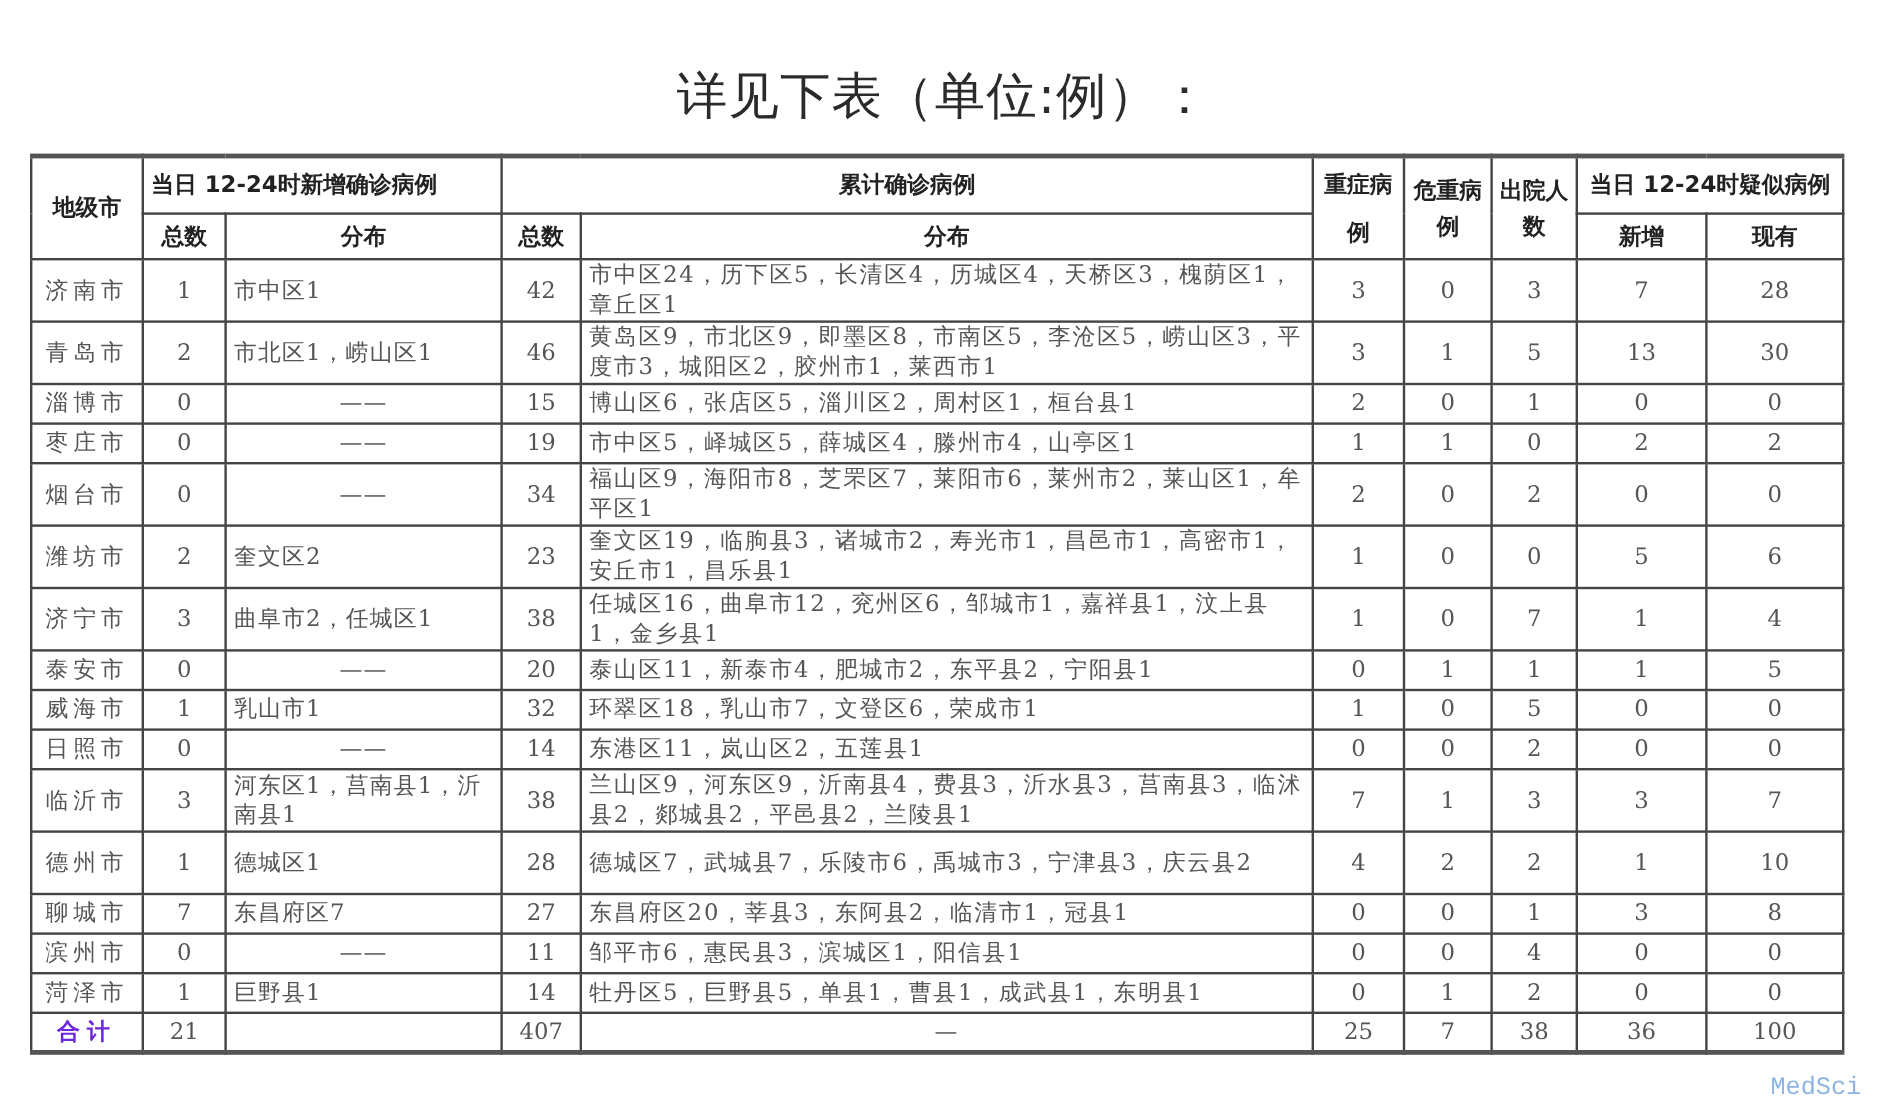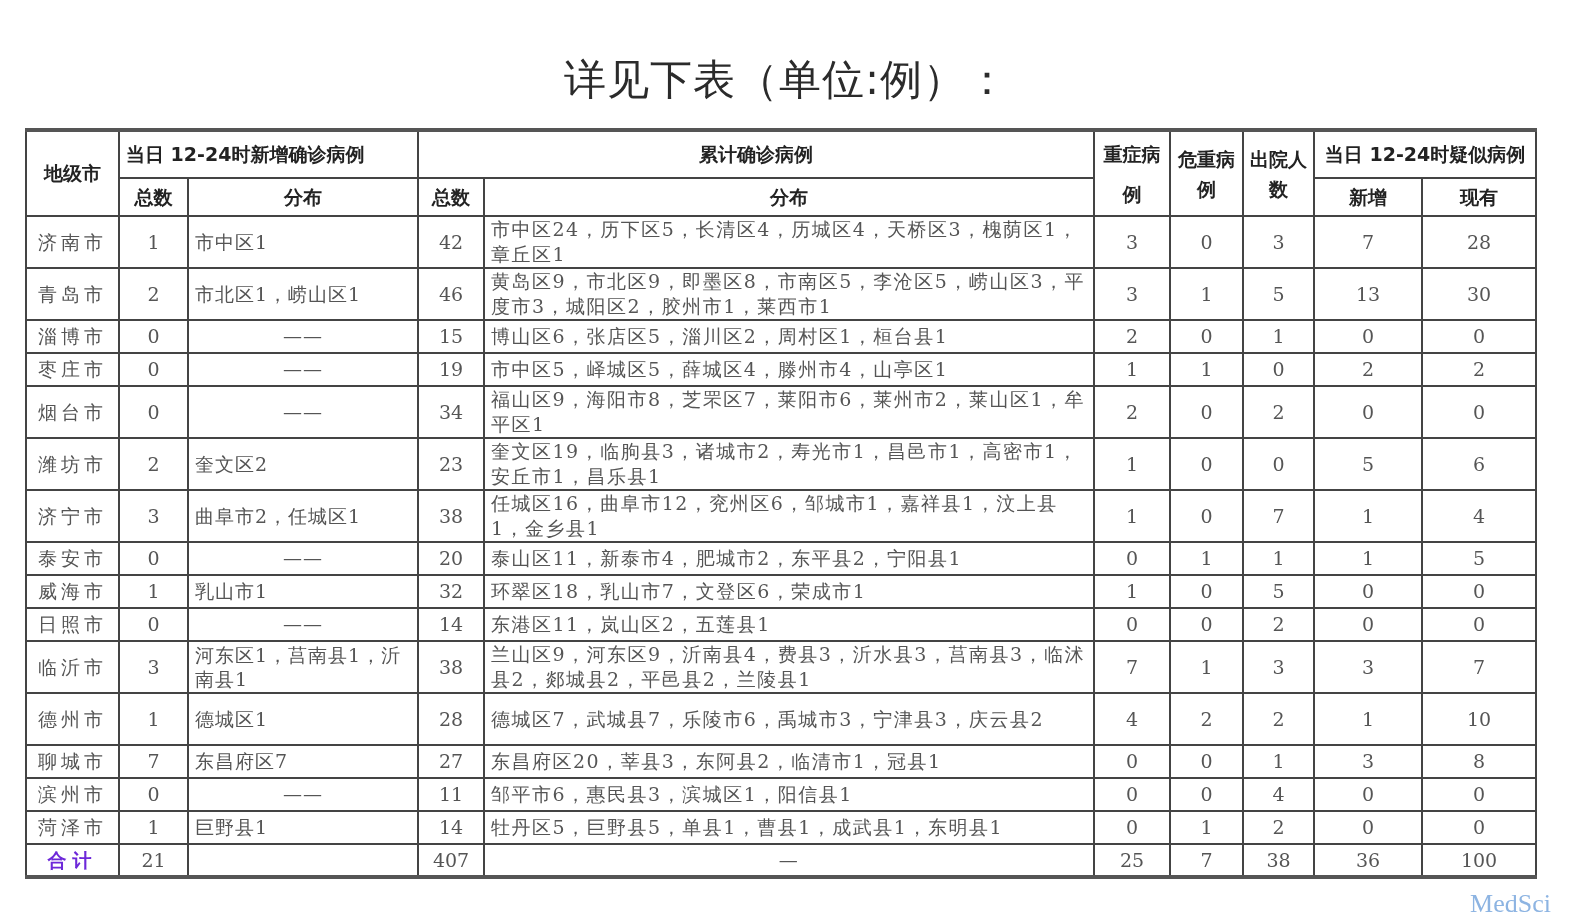--- a/index.html
+++ b/index.html
@@ -74,22 +74,22 @@
     td.cum.center { text-align: center; }
     tr.total td.city { font-weight: bold; color: #6d28d9; letter-spacing: 6px; }
     .r1 { height: 52px; }
     .r2 { height: 33px; padding-left: 22px; }
     .hdr1 { height: 48px; }
     .hdr2 { height: 38px; }
     .watermark {
       position: absolute;
       right: 22px;
       bottom: 2px;
-      font-family: Liberation Serif, serif;
-      font-size: 26px;
+      font-family: Liberation Mono, monospace;
+      font-size: 21px;
       color: #8db4e2;
     }
   </style>
 </head>
 <body>
 
 <div class="title">详见下表（单位:例）：</div>
 
 <div class="table-wrap">
   <table class="data">

